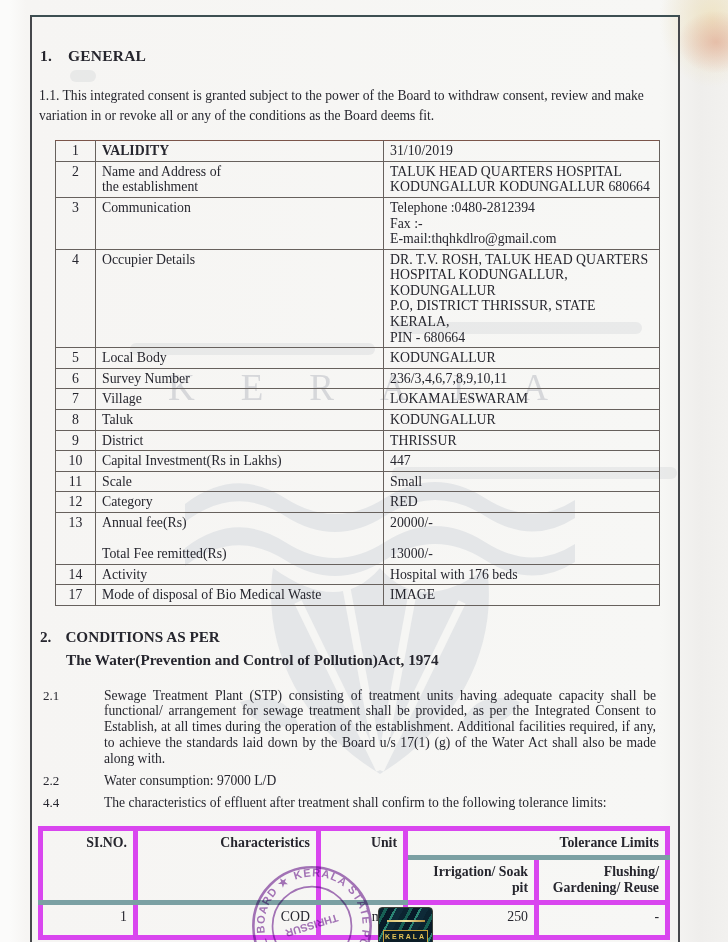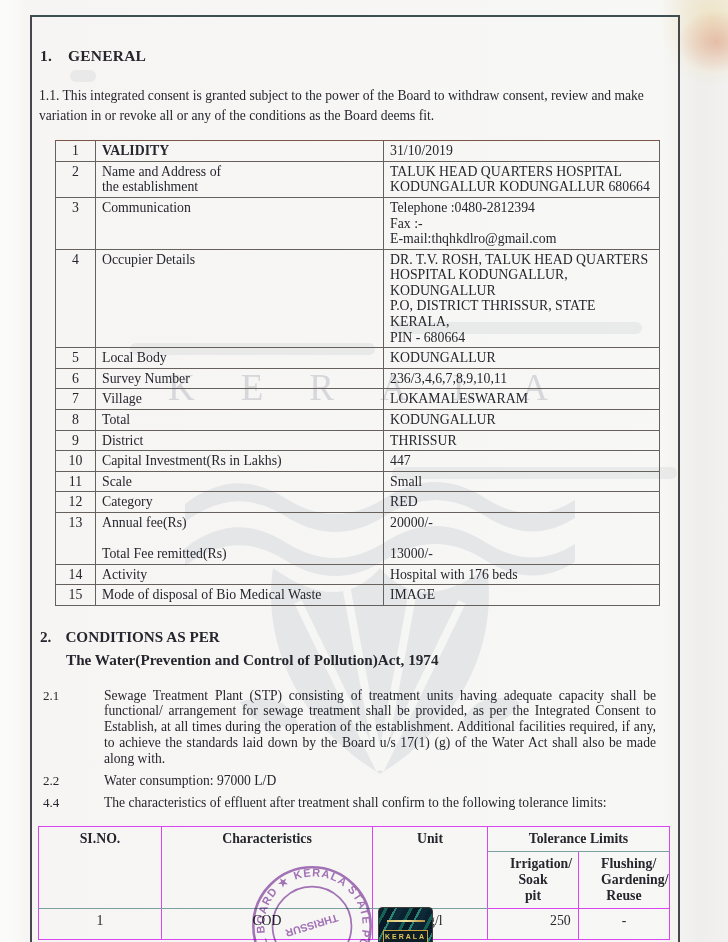--- a/index.html
+++ b/index.html
@@ -48,21 +48,21 @@
   
   .sec2{margin:20px 0 0 8px;font-size:15.2px;font-weight:bold;line-height:1.5;}
   .sec2 .num{margin-right:14px;}
   .sec2 .sub{margin-left:26px;display:block;}
   .clauses{margin:16px 0 0 0;}
   .cl{display:flex;margin-bottom:6px;}
   .cl .cnum{width:72px;flex:0 0 72px;padding-left:11px;box-sizing:border-box;font-size:13px;}
   .cl .ctext{width:552px;font-size:13.6px;line-height:15.8px;text-align:justify;}
   
   .t2{margin:15px 0 0 6px;width:632px;table-layout:fixed;font-size:13.8px;}
-  .t2 th,.t2 td{border:1px solid #d946ef;padding:4px 22px;vertical-align:top;text-align:center;line-height:16px;}
+  .t2 th,.t2 td{border:5px solid #d946ef;padding:4px 6px;vertical-align:top;text-align:right;line-height:16px;}
   .t2 th{font-weight:bold;}
   .t2 .c-no{width:78px;}
   .t2 .c-ch{width:166px;}
   .t2 .c-un{width:70px;margin-top:31px;}
   .t2 .c-ir{width:176px;}
   .t2 .c-fl{width:118px;}
   .t2 td.ir{padding-left:62px;}
   .t2 tr.h1 th{border-bottom-color:#7ba0a3;}
   .t2 td{height:22px;}
   
@@ -154,21 +154,21 @@
         <td class="lbl pre">Survey Number</td>
         <td class="val pre">236/3,4,6,7,8,9,10,11</td>
       </tr>
       <tr>
         <td class="no">7</td>
         <td class="lbl pre">Village</td>
         <td class="val pre">LOKAMALESWARAM</td>
       </tr>
       <tr>
         <td class="no">8</td>
-        <td class="lbl pre">Total</td>
+        <td class="lbl pre">Taluk</td>
         <td class="val pre">KODUNGALLUR</td>
       </tr>
       <tr>
         <td class="no">9</td>
         <td class="lbl pre">District</td>
         <td class="val pre">THRISSUR</td>
       </tr>
       <tr>
         <td class="no">10</td>
         <td class="lbl pre">Capital Investment(Rs in Lakhs)</td>
@@ -192,21 +192,21 @@
         <td class="val pre">20000/-
 
 13000/-</td>
       </tr>
       <tr>
         <td class="no">14</td>
         <td class="lbl pre">Activity</td>
         <td class="val pre">Hospital with 176 beds</td>
       </tr>
       <tr>
-        <td class="no">15</td>
+        <td class="no">17</td>
         <td class="lbl pre">Mode of disposal of Bio Medical Waste</td>
         <td class="val pre">IMAGE</td>
       </tr>
     </tbody>
   </table>
 
   <div class="sec2">
     <span class="num">2.</span><span>CONDITIONS AS PER</span>
     <span class="sub">The Water(Prevention and Control of Pollution)Act, 1974</span>
   </div>

